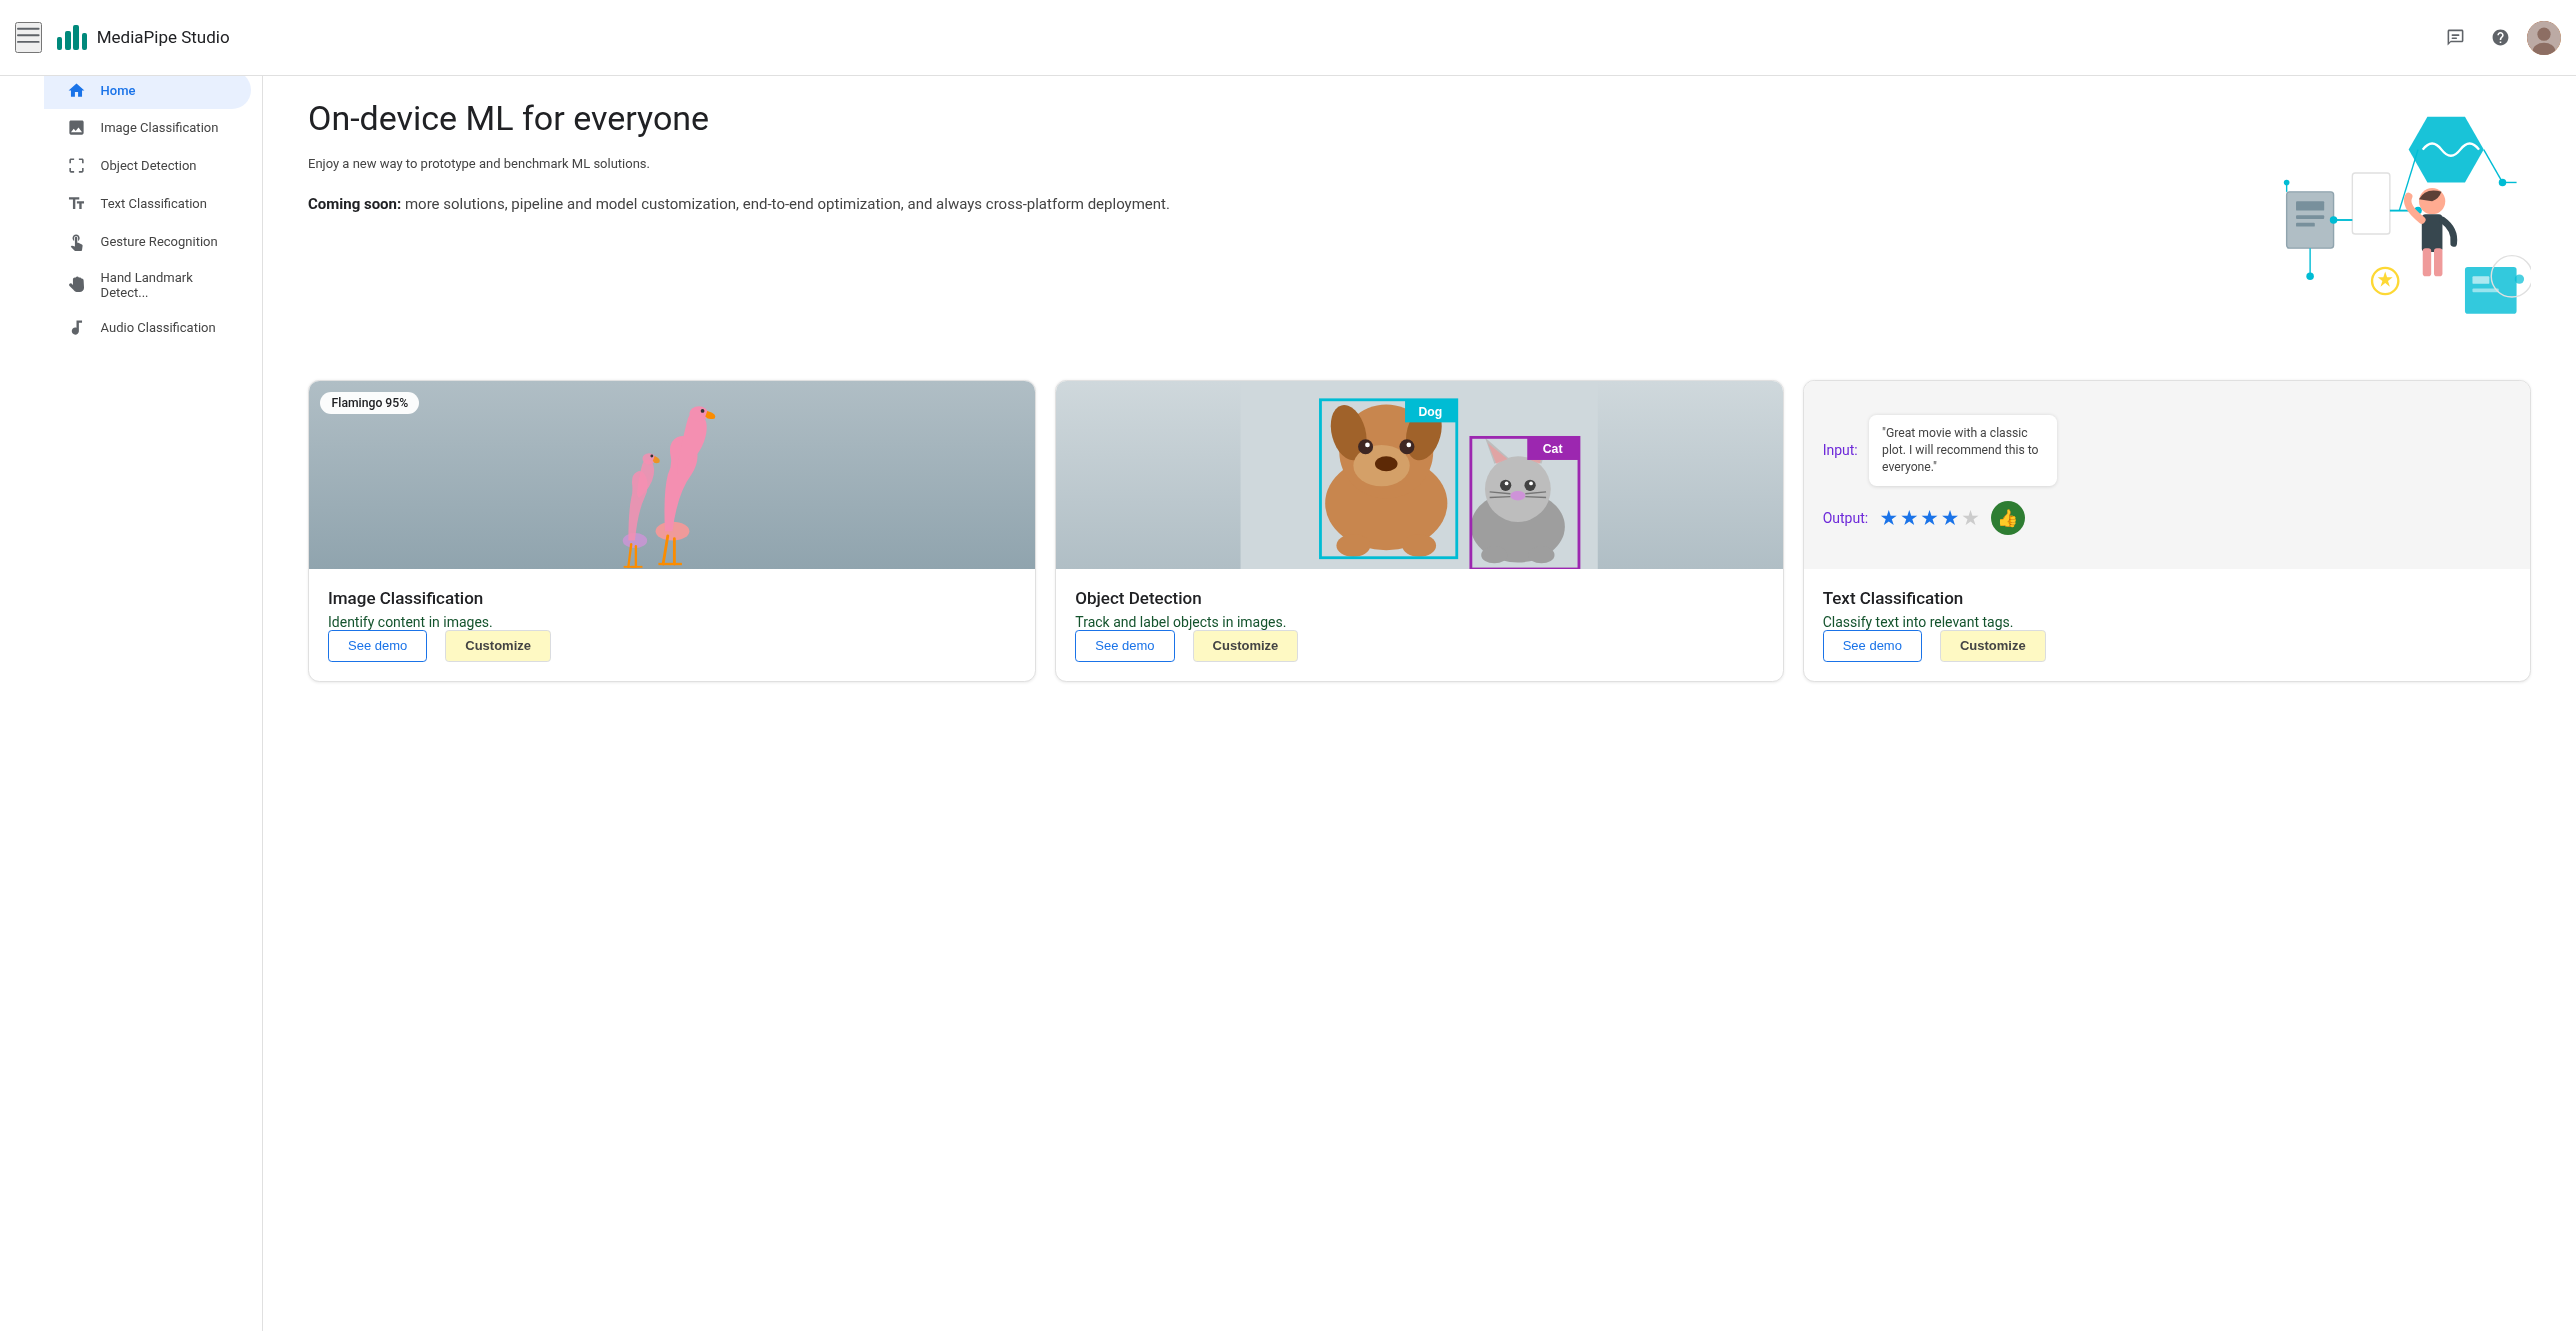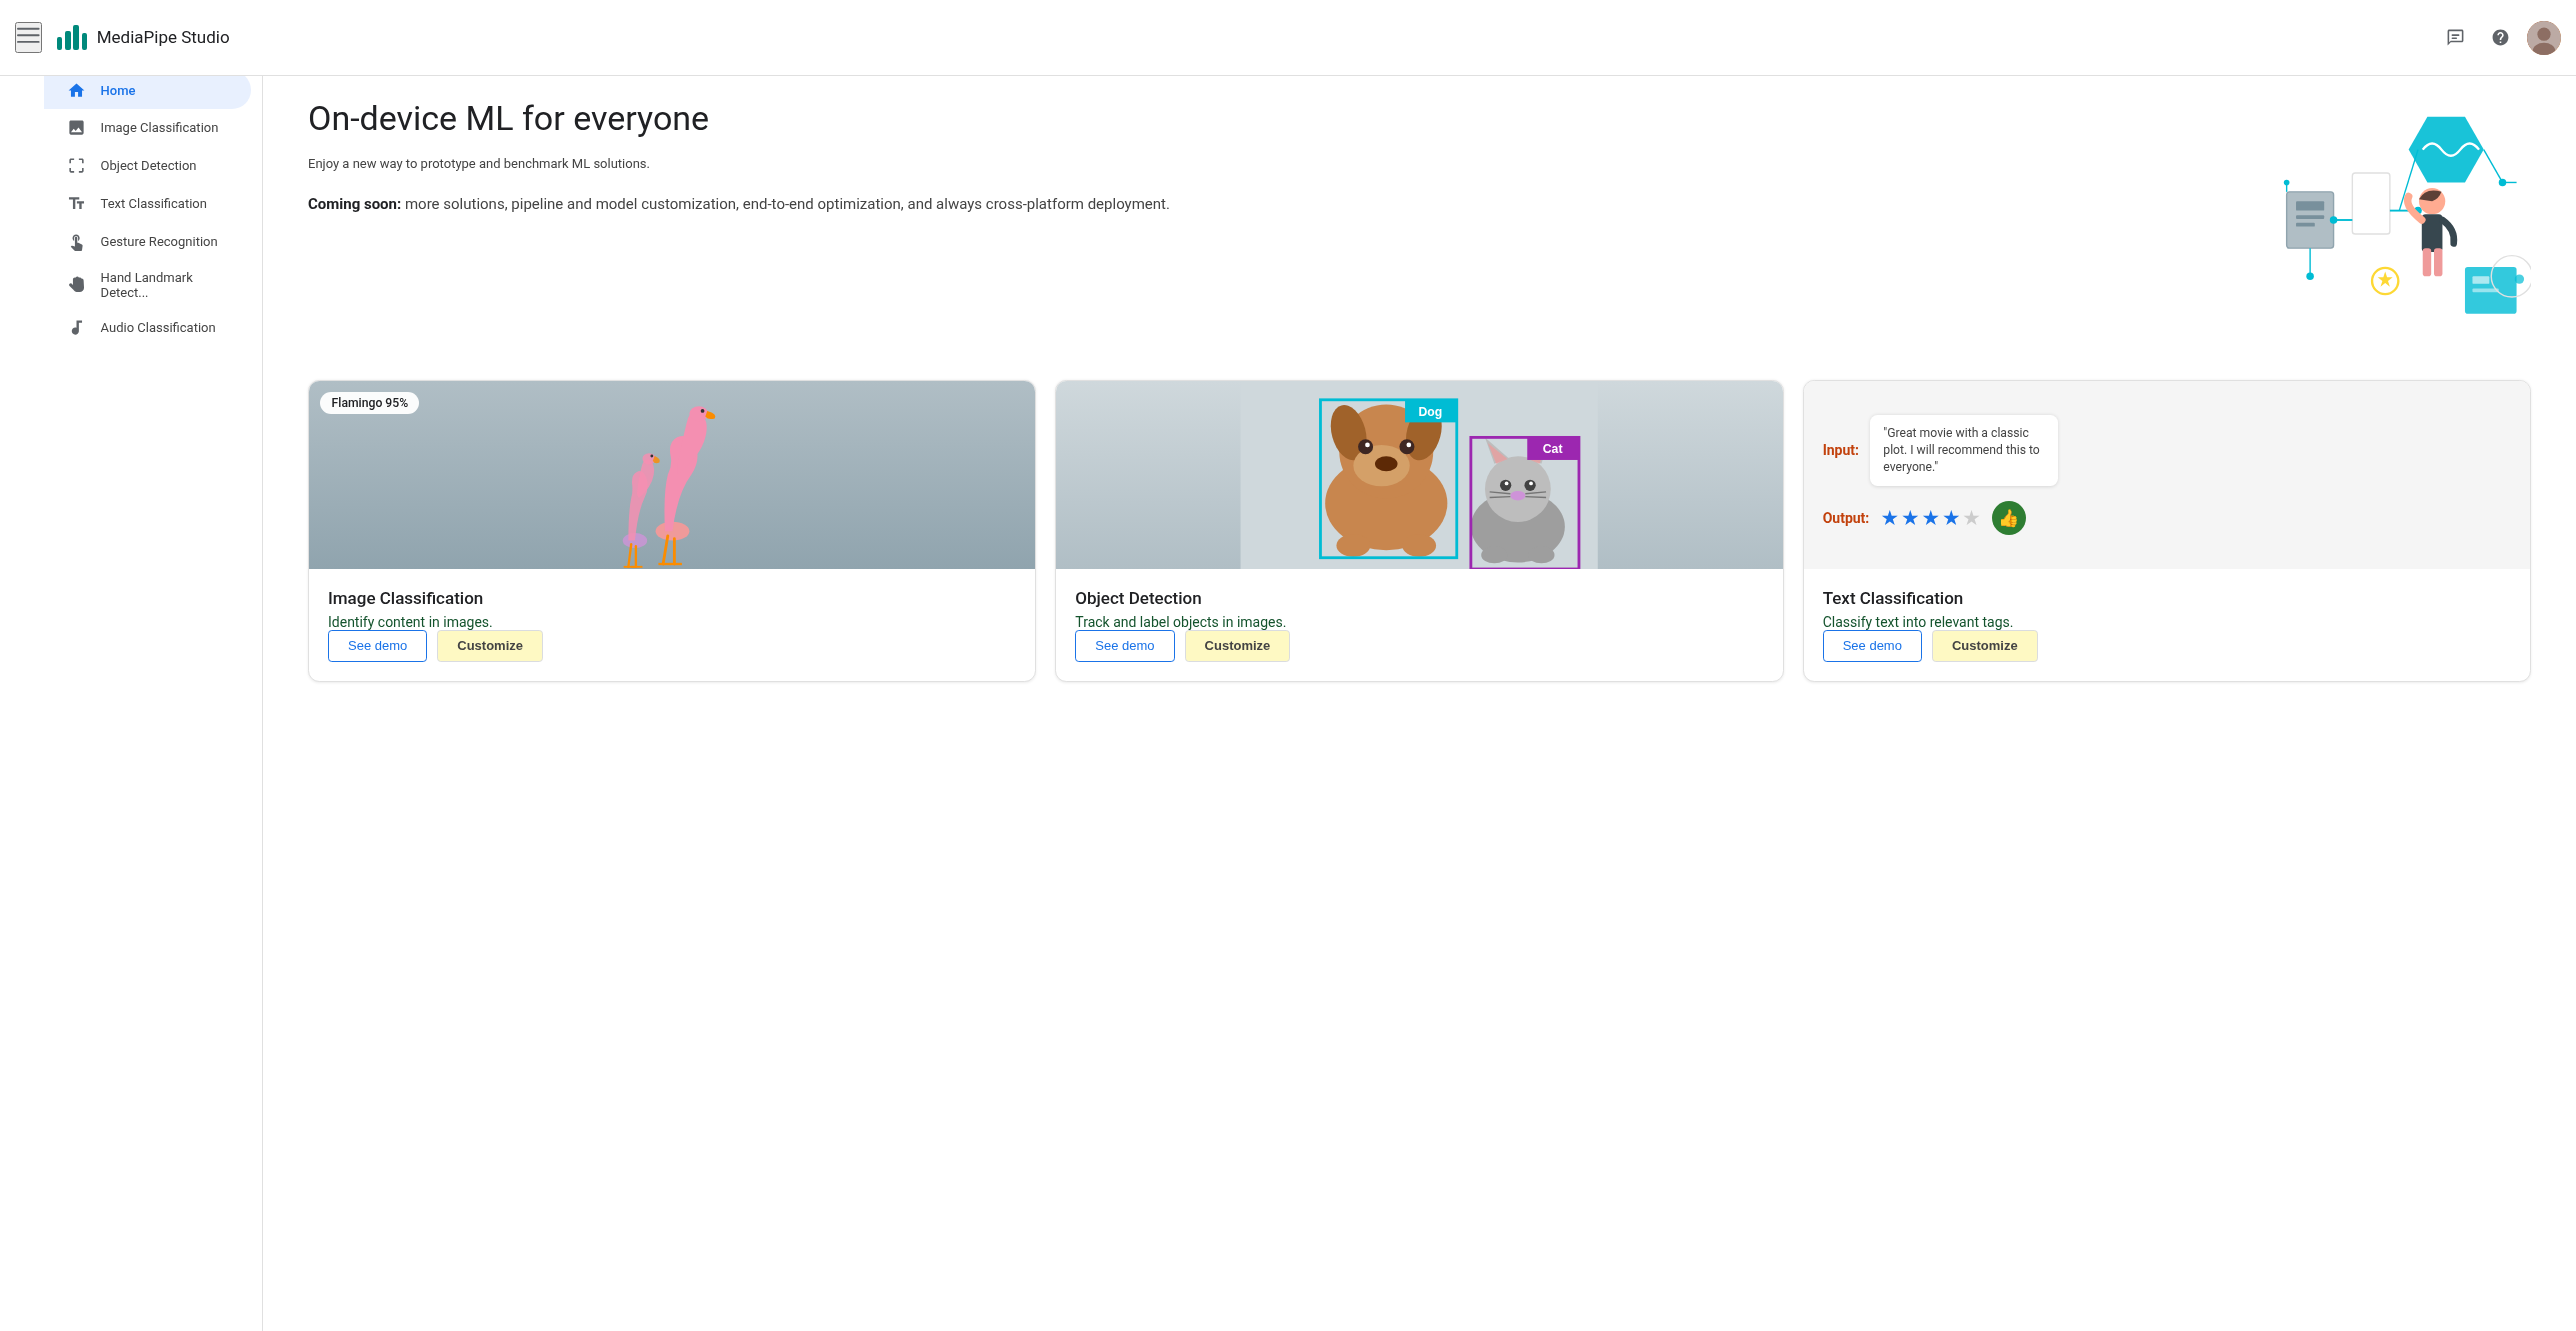--- a/index.html
+++ b/index.html
@@ -176,21 +176,21 @@
     
     .text-class-bg {
       background: #f5f5f5;
       width: 100%; height: 100%;
       display: flex; flex-direction: column;
       align-items: flex-start; justify-content: center;
       padding: 19px;
       gap: 15px;
     }
     .text-class-row { display: flex; align-items: center; gap: 11.3px; }
-    .text-class-label-text { font-size: 14px; font-weight: 700; color: #c2410c; }
+    .text-class-label-text { font-size: 14px; font-weight: 400; color: #6d28d9; }
     .text-bubble {
       background: #fff;
       border-radius: 7.5px;
       padding: 9.4px 13px;
       font-size: 12.2px;
       color: #444;
       box-shadow: 0 0.9px 3.8px rgba(0,0,0,0.12);
       max-width: 188px;
       line-height: 1.4;
     }
@@ -202,21 +202,21 @@
       border-radius: 50%;
       display: flex; align-items: center; justify-content: center;
       color: #fff;
       font-size: 17px;
     }
 
     
     .card-body { padding: 19px; }
     .card-title { font-size: 17px; font-weight: 500; color: #202124; margin-bottom: 5.6px; }
     .card-desc { font-size: 14px; color: #14532d; }
-    .card-actions { display: flex; gap: 10px; }
+    .card-actions { display: flex; gap: 18px; }
     .btn-demo {
       padding: 7.5px 19px;
       border: 0.9px solid #1a73e8;
       border-radius: 3.8px;
       background: #fff;
       color: #1a73e8;
       font-size: 13px;
       cursor: pointer;
       font-weight: 500;
     }

